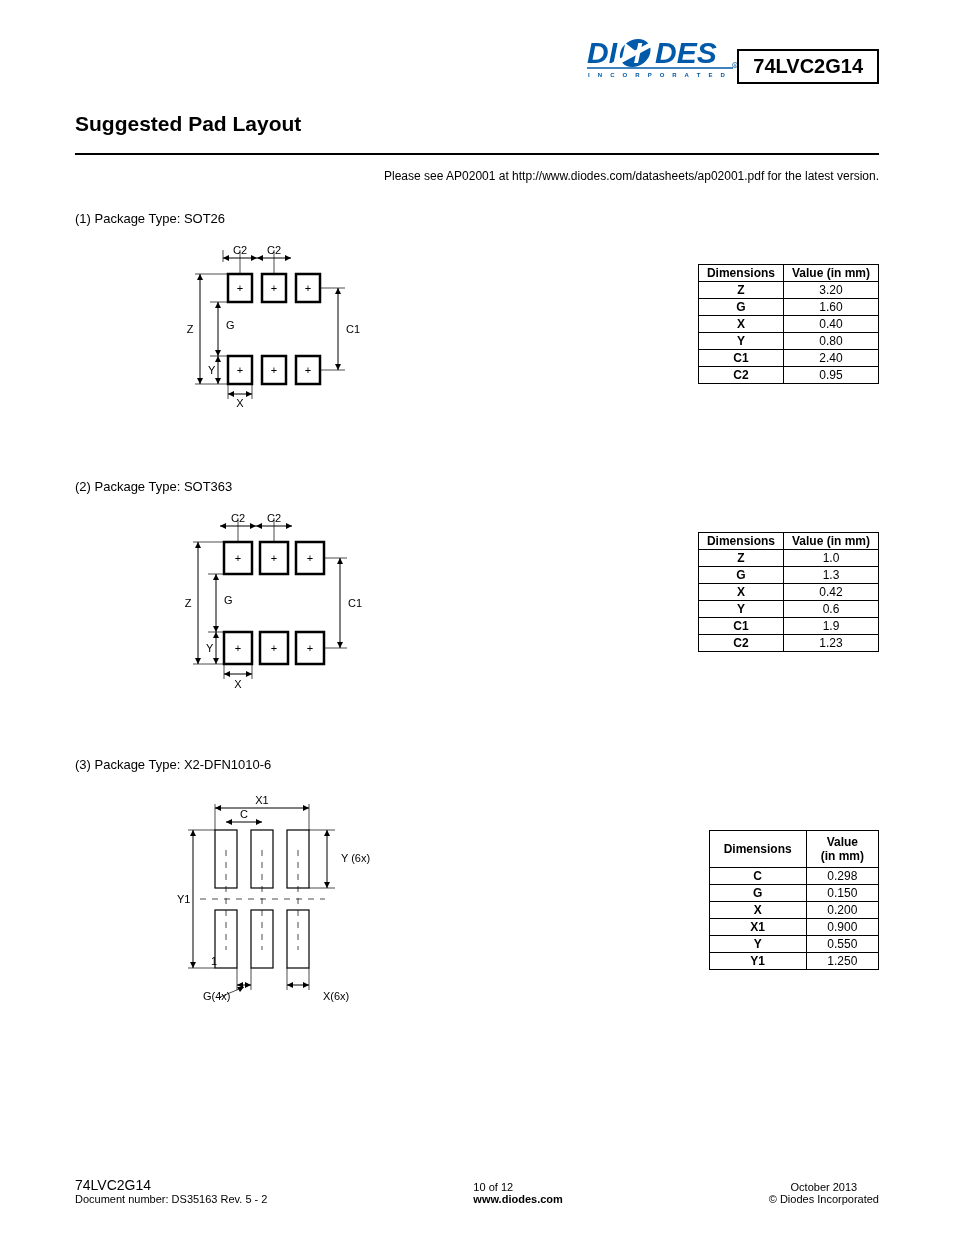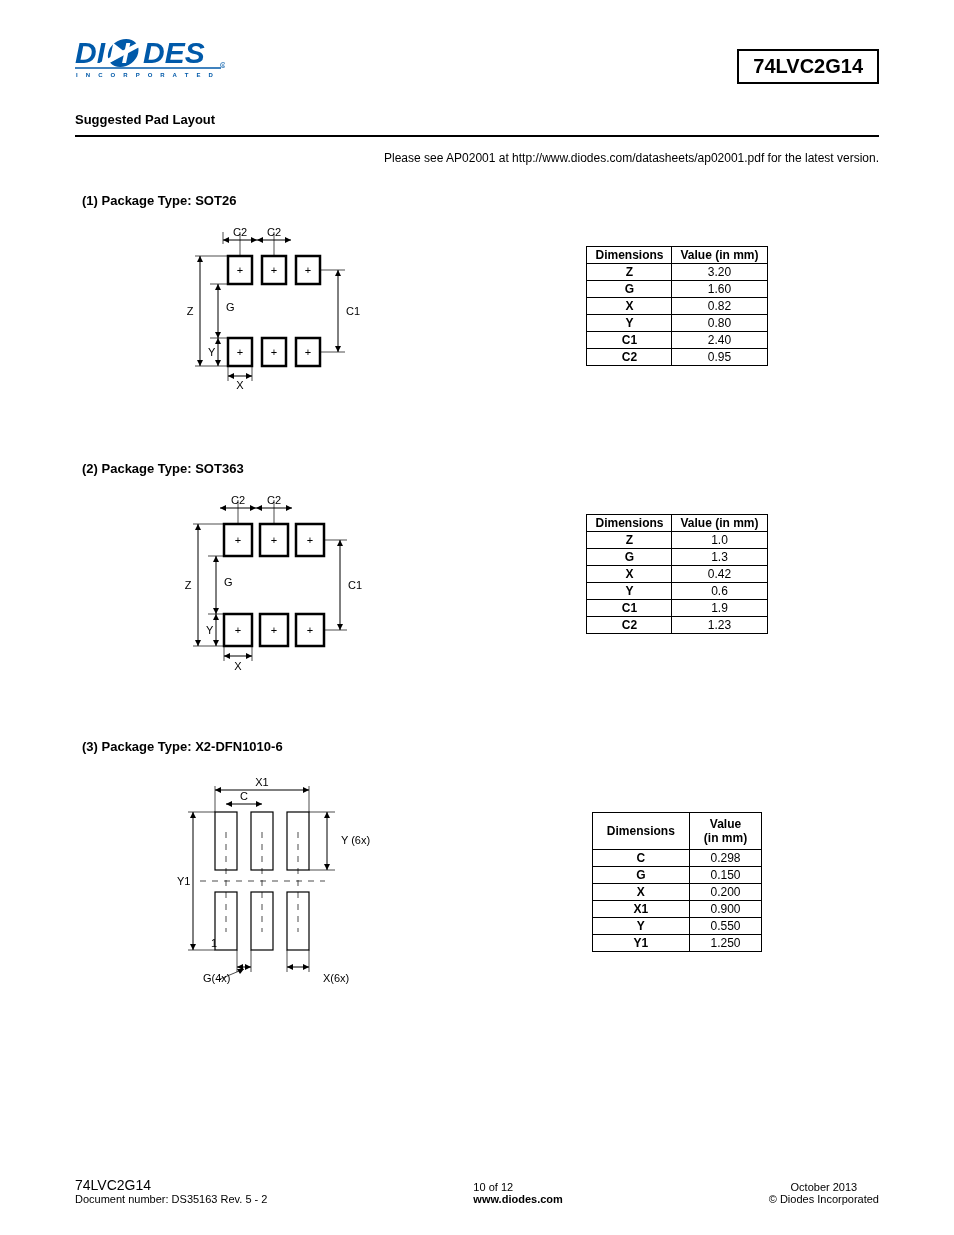--- a/index.html
+++ b/index.html
@@ -11,45 +11,44 @@
     color: #000;
     width: 954px;
   }
   .page {
     padding: 35px 75px 30px 75px;
     min-height: 1235px;
     position: relative;
   }
   .header-row {
     display: flex;
-    justify-content: space-between;
+    justify-content: flex-end;
     align-items: flex-start;
     margin-bottom: 28px;
-    gap: 24px;
   }
   .logo-wrap { display:flex; flex-direction:column; align-items:flex-start;}
   .partbox {
     border: 2px solid #000;
     padding: 4px 14px;
     font-size: 20px;
     font-weight: bold;
     margin-top:14px;
   }
   .section-title {
-    font-size: 13px;
+    font-size: 21px;
     font-weight: bold;
     border-bottom: 2px solid #000;
-    padding-bottom: 8px;
+    padding-bottom: 17px;
     margin-bottom: 14px;
   }
   .intro { font-size: 12px; margin-bottom: 28px; text-align: right; }
-  .pkg-head { font-size: 13px; font-weight: bold; margin: 8px 0 18px 7px; }
+  .pkg-head { font-size: 13px; font-weight: normal; margin: 8px 0 18px 0; }
   .block { display:flex; align-items:flex-start; margin-bottom:55px; }
   .diagram-col { width:400px; display:flex; justify-content:center; }
-  .table-col { flex:1; display:flex; justify-content:center; padding-top:20px;}
+  .table-col { flex:1; display:flex; justify-content:flex-end; padding-top:20px;}
   table.dim {
     border-collapse: collapse;
     font-size: 12px;
   }
   table.dim th, table.dim td {
     border: 1px solid #000;
     padding: 1px 8px;
     text-align: center;
     white-space: nowrap;
   }
@@ -171,21 +170,21 @@
         <tr>
               <td style="font-weight:bold">Z</td>
               <td>3.20</td>
             </tr>
         <tr>
               <td style="font-weight:bold">G</td>
               <td>1.60</td>
             </tr>
         <tr>
               <td style="font-weight:bold">X</td>
-              <td>0.82</td>
+              <td>0.40</td>
             </tr>
         <tr>
               <td style="font-weight:bold">Y</td>
               <td>0.80</td>
             </tr>
         <tr>
               <td style="font-weight:bold">C1</td>
               <td>2.40</td>
             </tr>
         <tr>

